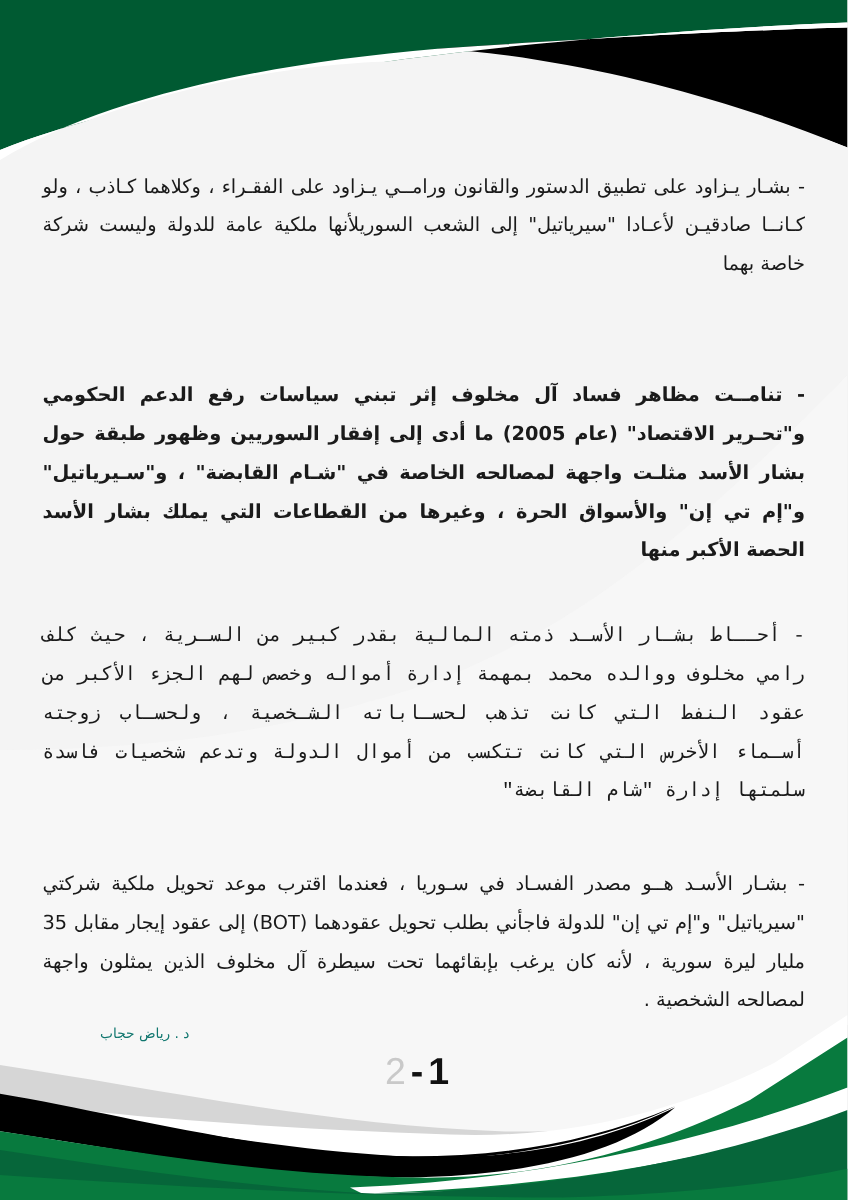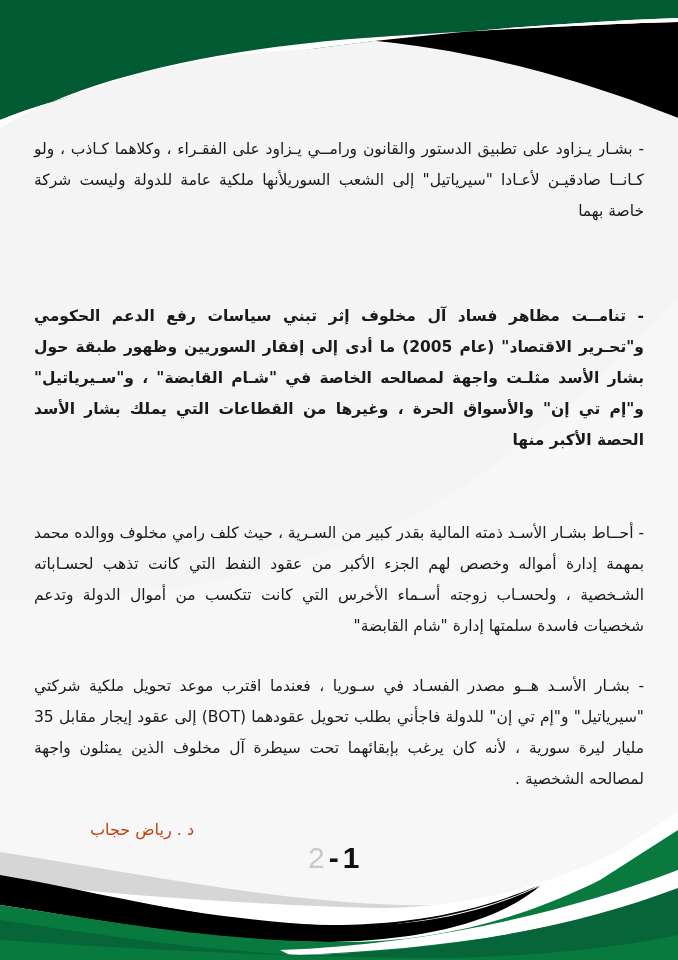--- a/index.html
+++ b/index.html
@@ -14,25 +14,25 @@
       direction: rtl; text-align: justify;
     }
     .para {
       position: absolute; right: 18px; width: 610px;
       font-size: 15.5px; line-height: 31px; color: #1a1a1a;
       direction: rtl; text-align: justify; text-align-last: right;
       font-weight: 500;
     }
     #p1 { top: 118px; }
     #p2 { top: 285px; font-weight: bold; }
-    #p3 { top: 502px; }
-    #p4 { top: 655px; }
+    #p3 { top: 478px; font-family: Liberation Mono, monospace; }
+    #p4 { top: 676px; }
     .author {
-      position: absolute; left: 90px; top: 820px;
-      font-size: 16px; color: #c2410c; direction: rtl; white-space: nowrap;
+      position: absolute; left: 80px; top: 820px;
+      font-size: 11px; color: #0f766e; direction: rtl; white-space: nowrap;
     }
     .pager {
       position: absolute; left: 308px; top: 840px;
       font-size: 30px; font-family: Liberation Sans, sans-serif;
       direction: ltr; white-space: nowrap; line-height: 36px;
     }
     .pager .total { color: #c9c9c9; }
     .pager .sep { color: #111; font-weight: bold; margin: 0 4px; }
     .pager .current { color: #111; font-weight: bold; }
   </style>

